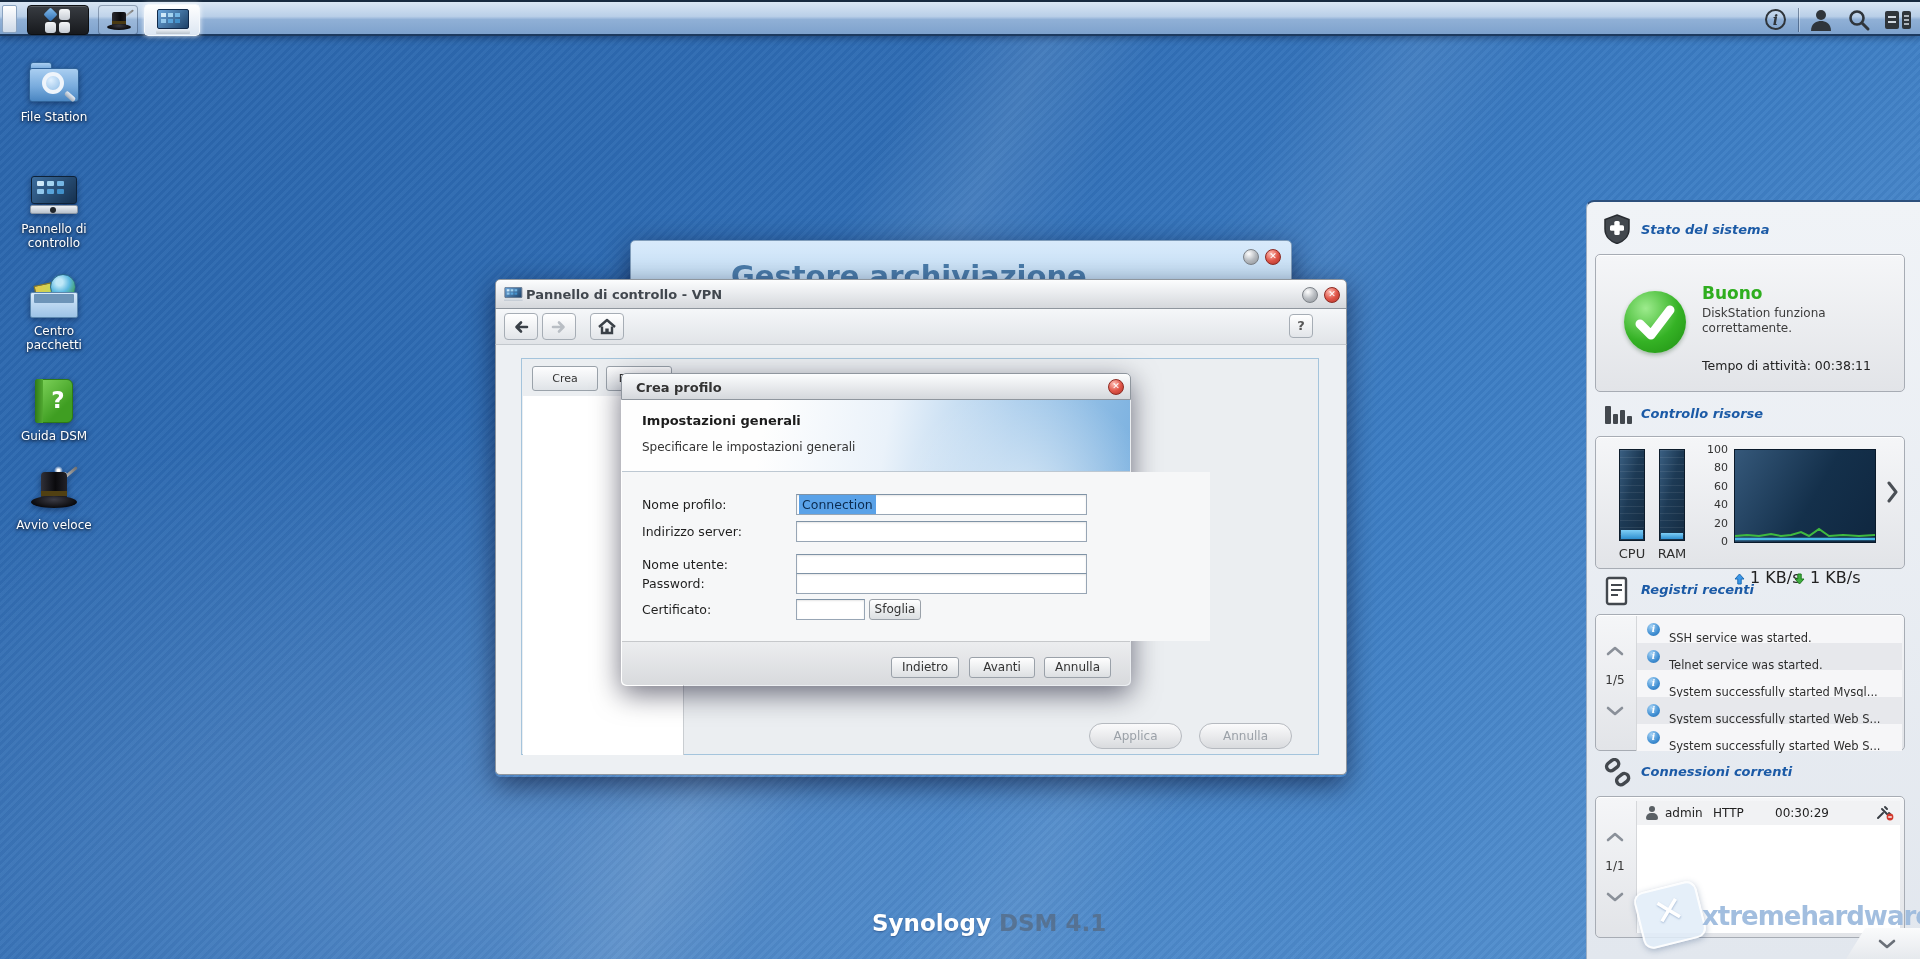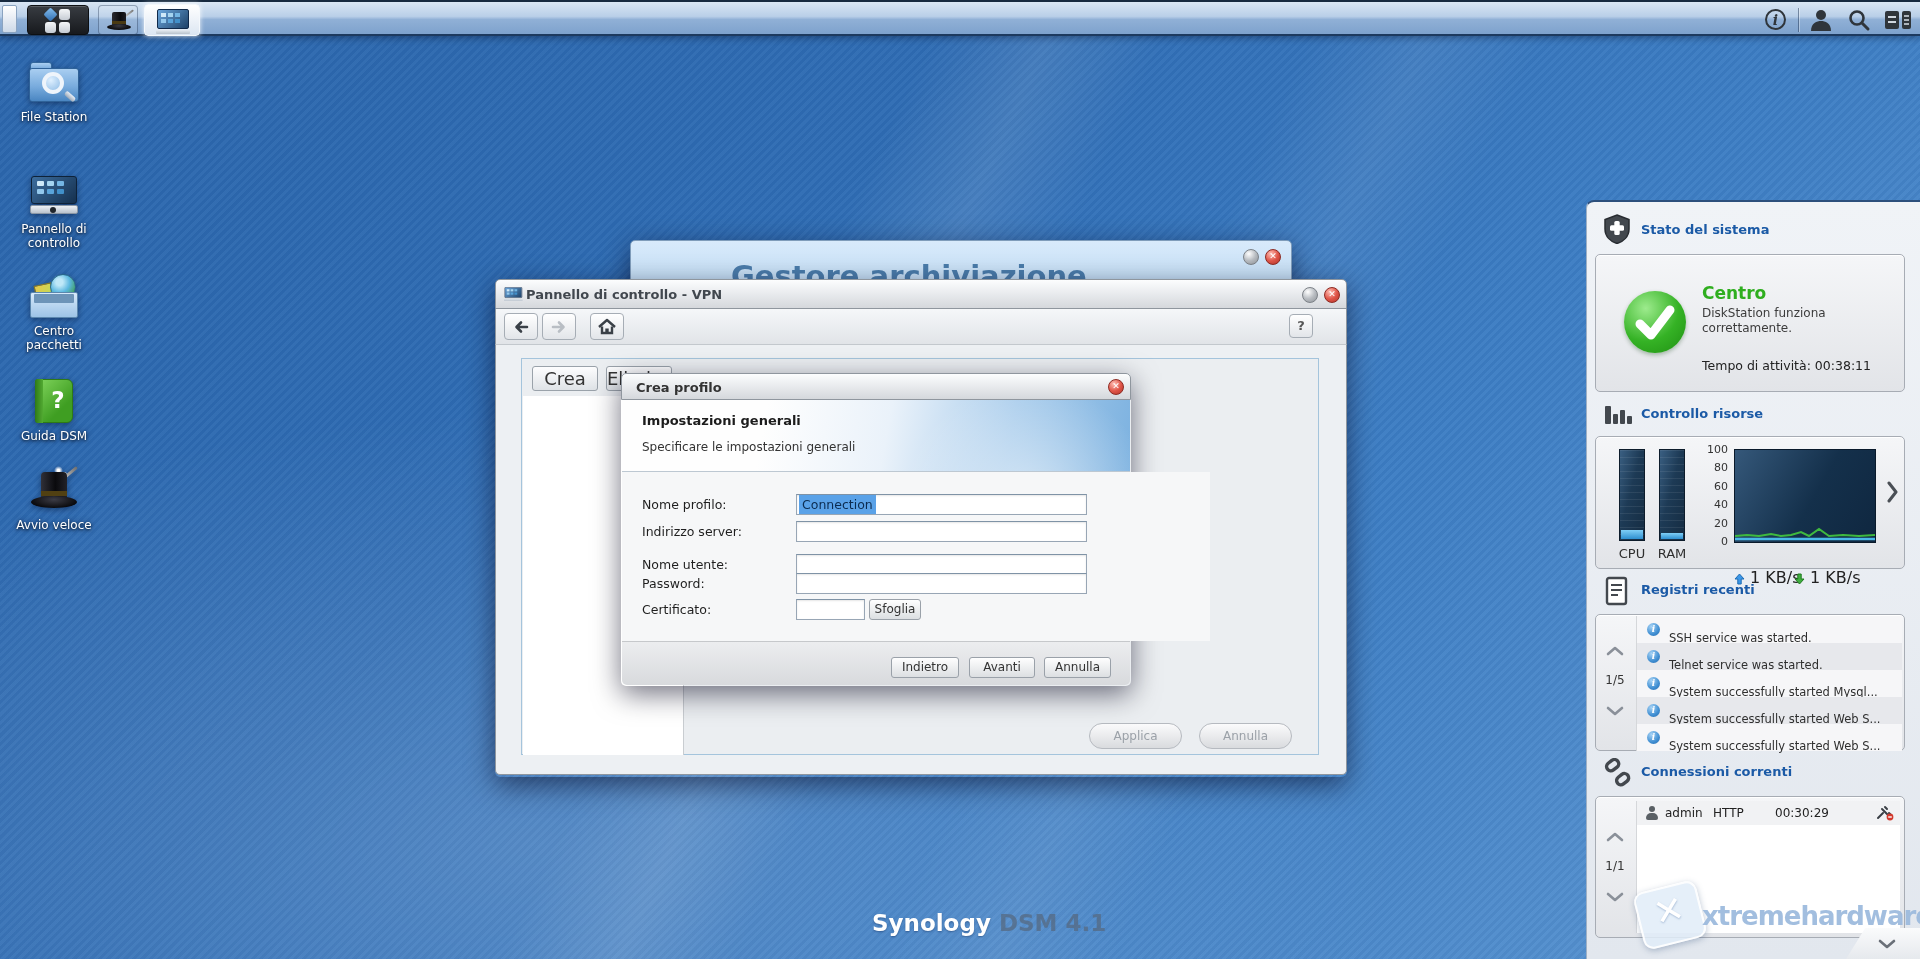--- a/index.html
+++ b/index.html
@@ -127,21 +127,21 @@
   
   #vpn { left:495px; top:279px; width:852px; height:498px; z-index:2; }
   #vpn .toolbar { position:relative; height:36px; background:linear-gradient(180deg,#f5f7f9,#e1e4e8);
     border-left:1px solid #8f969e; border-right:1px solid #8f969e; border-bottom:1px solid #c3c8cd; }
   .nav-btn { position:absolute; top:4px; width:34px; height:27px; border-radius:4px;
     background:linear-gradient(180deg,#ffffff,#e2e5e9); border:1px solid #a6adb5; cursor:pointer; text-align:center; }
   #vpn .content { position:relative; height:430px; background:#edf0f3;
     border:1px solid #8f969e; border-top:none; border-radius:0 0 5px 5px; }
   #vpn-panel { position:absolute; left:25px; top:13px; width:798px; height:397px;
     border:1px solid #a4c4dc; background:#ebeef1; }
-  .btn { position:absolute; height:25px; border-radius:3px; font-size:18px; color:#333; text-align:center;
+  .btn { position:absolute; height:25px; border-radius:3px; font-size:11px; color:#333; text-align:center;
     line-height:23px; background:linear-gradient(180deg,#fdfdfe,#dfe3e7); border:1px solid #9aa2aa; cursor:pointer; }
   #vpn-list { position:absolute; left:1px; top:37px; width:161px; height:359px; background:#fff;
     border-right:1px solid #c9cdd1; }
   .pill { position:absolute; width:93px; height:26px; border-radius:13px; font-size:12px; text-align:center;
     line-height:24px; color:#9ba1a8; background:linear-gradient(180deg,#fbfbfc,#d9dbde); border:1px solid #b6bac0; }
 
   
   #dlg { left:621px; top:373px; width:510px; height:313px; z-index:3; }
   #dlg .titlebar { height:27px; }
   #dlg .dtitle { position:absolute; left:14px; top:6px; font-size:13px; font-weight:bold; color:#333; }
@@ -161,21 +161,21 @@
   .dlg-input.small { width:69px; }
   #dlg-foot { position:absolute; left:1px; top:268px; width:508px; height:44px; border-top:1px solid #c6c8cb;
     background:linear-gradient(180deg,#ecedef,#d8dadd); border-radius:0 0 5px 5px; }
   .dbtn { position:absolute; top:15px; height:21px; border-radius:3px; font-size:12px; color:#333; text-align:center;
     line-height:19px; background:linear-gradient(180deg,#fefefe,#dcdfe2); border:1px solid #9aa1a9; cursor:pointer; }
 
   
   #widgets { position:absolute; left:1586px; top:200px; width:334px; height:759px; z-index:4;
     background:linear-gradient(180deg,#f0f3f7,#e2e7ee); border-top:2px solid #2c4f7c;
     border-left:1px solid #9fb0c4; border-top-left-radius:8px; }
-  .wtitle { position:absolute; left:54px; font-size:13px; font-weight:bold; color:#1b5aa6; }
+  .wtitle { position:absolute; left:54px; font-size:13px; font-weight:bold; color:#1b5aa6;font-style:italic; }
   .wicon { position:absolute; left:16px; }
   .card { position:absolute; left:8px; width:310px; border:1px solid #a7acb4; border-radius:5px;
     background:linear-gradient(180deg,#f5f6f8,#e2e4e8); box-shadow:inset 0 1px 0 #fff; }
   
   #ok-circle { position:absolute; left:28px; top:36px; width:62px; height:62px; border-radius:50%;
     background:radial-gradient(circle at 35% 28%, #9deb8d, #35b225 55%, #1f8f12); box-shadow:0 2px 4px rgba(0,60,0,.3); }
   .st-status { position:absolute; left:106px; top:28px; font-size:17px; font-weight:bold; color:#2fae1f; }
   .st-desc { position:absolute; left:106px; top:51px; width:180px; font-size:12px; color:#3c3c3c; line-height:15px; }
   .st-uptime { position:absolute; left:106px; top:103px; font-size:12.5px; color:#222; }
   
@@ -430,21 +430,21 @@
         <rect x="7" y="11.3" width="14" height="5.4" rx="1.5" fill="#fff"></rect>
       </svg>
   </div>
   <div class="wtitle" style="top:20px;">Stato del sistema</div>
   <div class="card" style="top:52px; height:138px;">
     <div id="ok-circle">
       <svg width="62" height="62">
           <polyline points="16,33 27,44 46,19" fill="none" stroke="#fff" stroke-width="9" stroke-linecap="round" stroke-linejoin="round"></polyline>
         </svg>
     </div>
-    <div class="st-status">Centro</div>
+    <div class="st-status">Buono</div>
     <div class="st-desc">DiskStation funziona correttamente.</div>
     <div class="st-uptime">Tempo di attività: 00:38:11</div>
   </div>
 
   <div class="wicon" style="top:200px;">
     <svg width="30" height="26">
         <rect x="2" y="4" width="6" height="18" rx="1" fill="#43484e"></rect>
         <rect x="10" y="12" width="5" height="10" rx="1" fill="#43484e"></rect>
         <rect x="17" y="8" width="5" height="14" rx="1" fill="#43484e"></rect>
         <rect x="24" y="14" width="5" height="8" rx="1" fill="#43484e"></rect>

